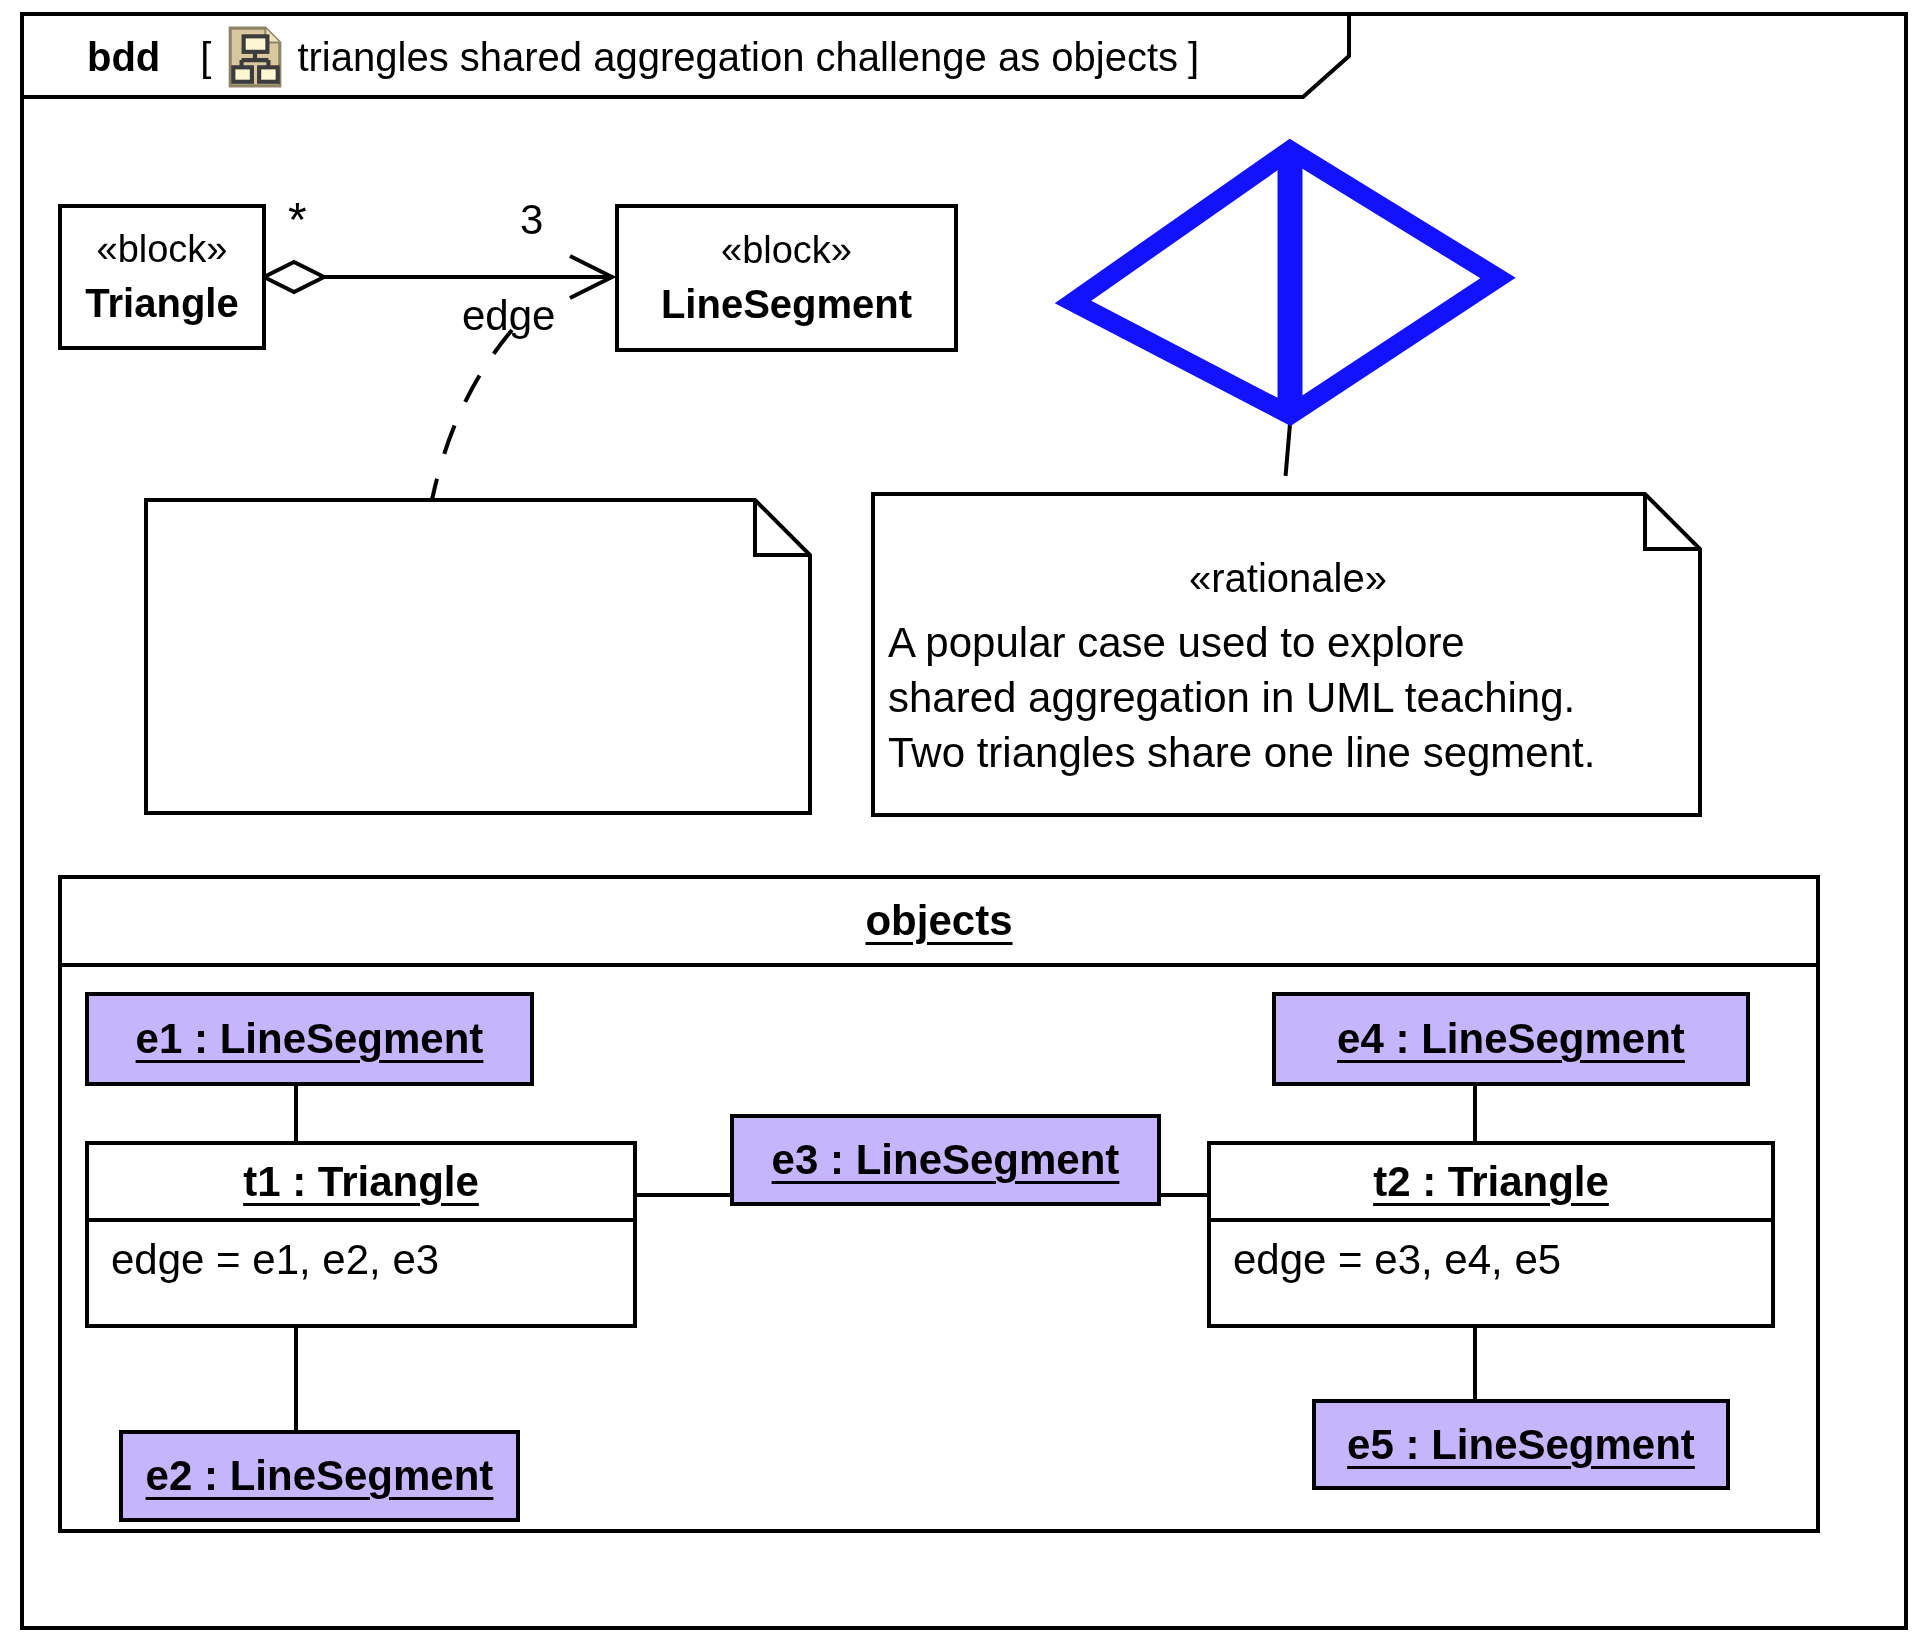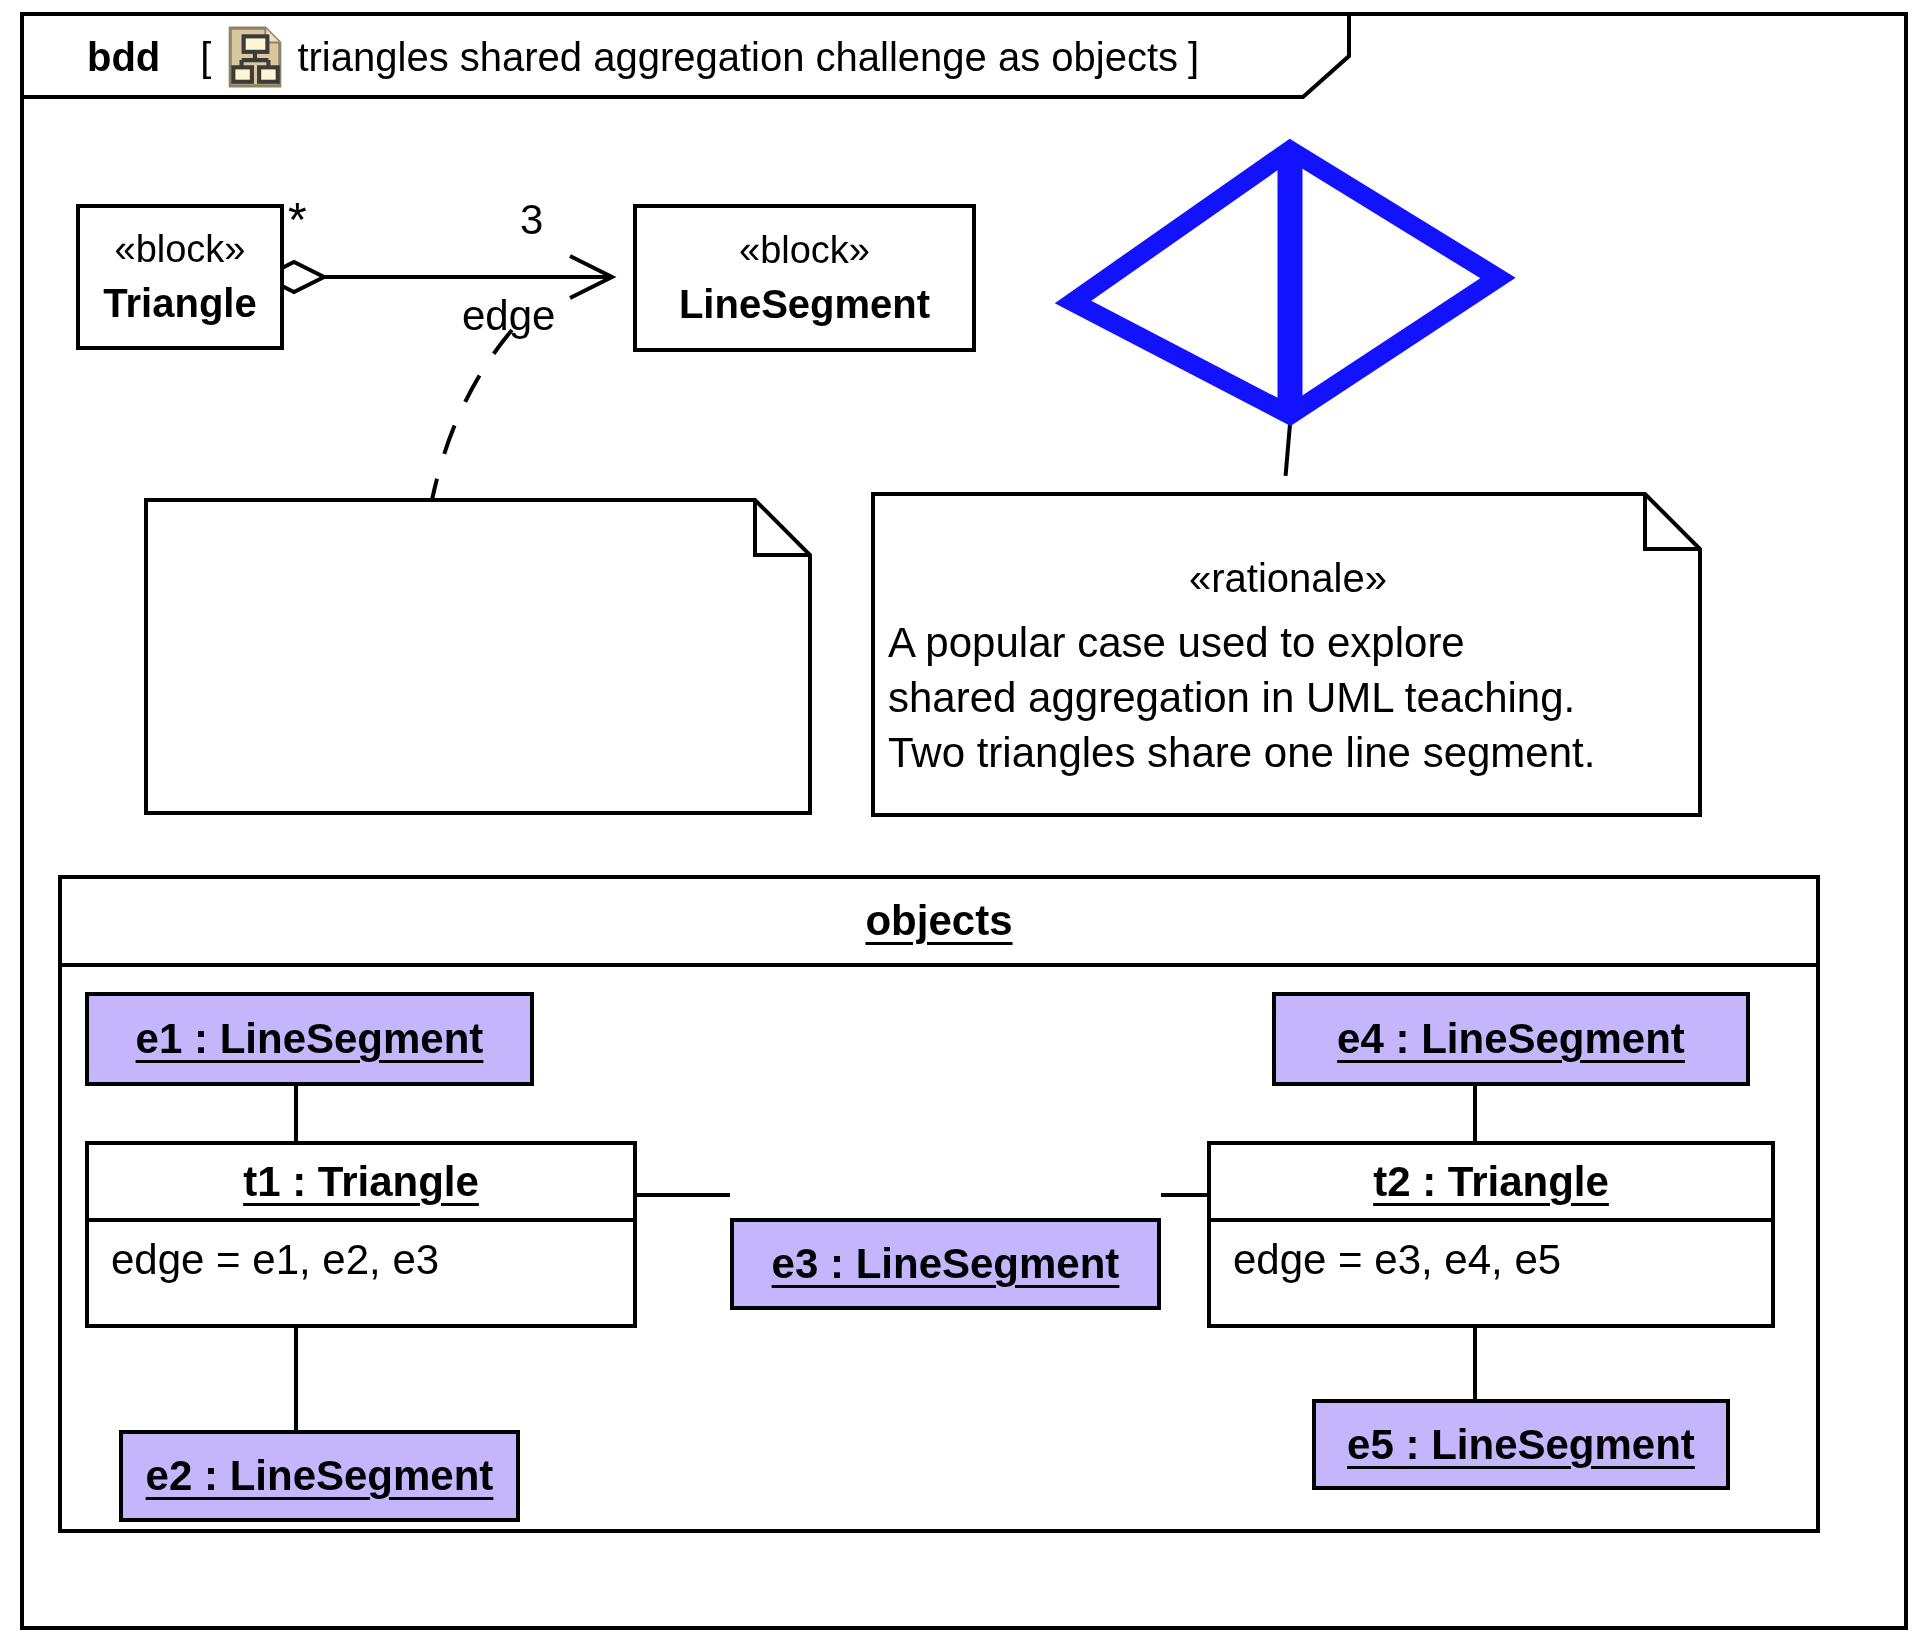--- a/index.html
+++ b/index.html
@@ -4,21 +4,21 @@
 <style>
   html,body{margin:0;padding:0;background:#ffffff;}
   body{font-family:"Liberation Sans", sans-serif; color:#000;}
   #stage{position:relative;width:1925px;height:1642px;background:#fff;overflow:hidden;}
   #wires{position:absolute;left:0;top:0;width:1925px;height:1642px;}
   .abs{position:absolute;}
   .titlebar{display:flex;align-items:center;font-size:40px;white-space:nowrap;}
   .titlebar .kw{font-weight:bold;margin-right:30px;}
   .titlebar .br{margin:0 10px;}
   .block{background:#fff;border:4px solid #000;display:flex;flex-direction:column;
-         align-items:center;justify-content:center;gap:10px;box-sizing:border-box;margin-left:18px;}
+         align-items:center;justify-content:center;gap:10px;box-sizing:border-box;}
   .stereo{font-size:38px;}
   .bname{font-size:40px;font-weight:bold;}
   .assoclabel{font-size:42px;}
   .notetext{display:flex;flex-direction:column;}
   .notetext .stereo-line{font-size:40px;text-align:center;}
   .notetext .bodylines{margin-top:14px;font-size:42px;line-height:55px;}
   .objpanel{border:4px solid #000;background:transparent;box-sizing:border-box;}
   .objpanel-header{height:88px;border-bottom:4px solid #000;display:flex;align-items:center;
                    justify-content:center;box-sizing:border-box;}
   .uname{font-size:42px;font-weight:bold;text-decoration:underline;
@@ -127,21 +127,21 @@
     <div class="attrcomp">edge = e1, e2, e3</div>
   </div>
 
   <div class="abs instbox" style="left:1207px;top:1141px;width:568px;height:187px;">
     <div class="namecomp">
       <span class="uname">t2 : Triangle</span>
     </div>
     <div class="attrcomp">edge = e3, e4, e5</div>
   </div>
 
-  <div class="abs objbox" style="left:730px;top:1218px;width:431px;height:92px;">
+  <div class="abs objbox" style="left:730px;top:1114px;width:431px;height:92px;">
     <span class="uname">e3 : LineSegment</span>
   </div>
 
   <div class="abs objbox" style="left:119px;top:1430px;width:401px;height:92px;">
     <span class="uname">e2 : LineSegment</span>
   </div>
 
   <div class="abs objbox" style="left:1312px;top:1399px;width:418px;height:91px;">
     <span class="uname">e5 : LineSegment</span>
   </div>

